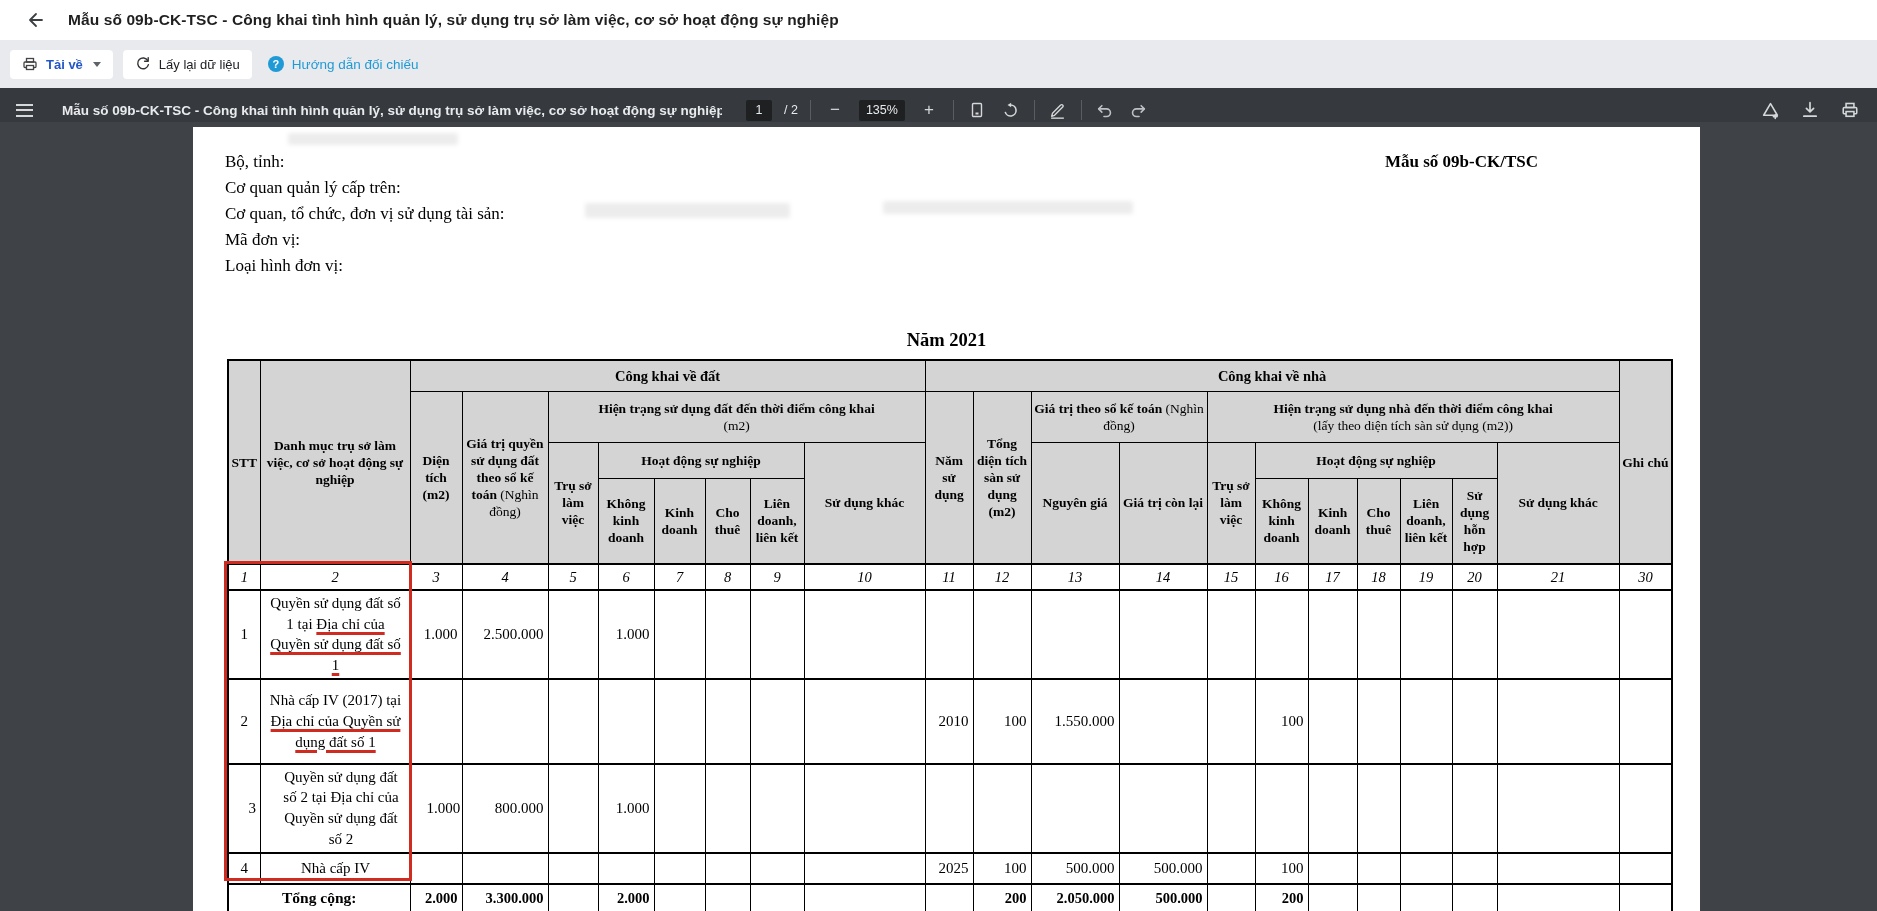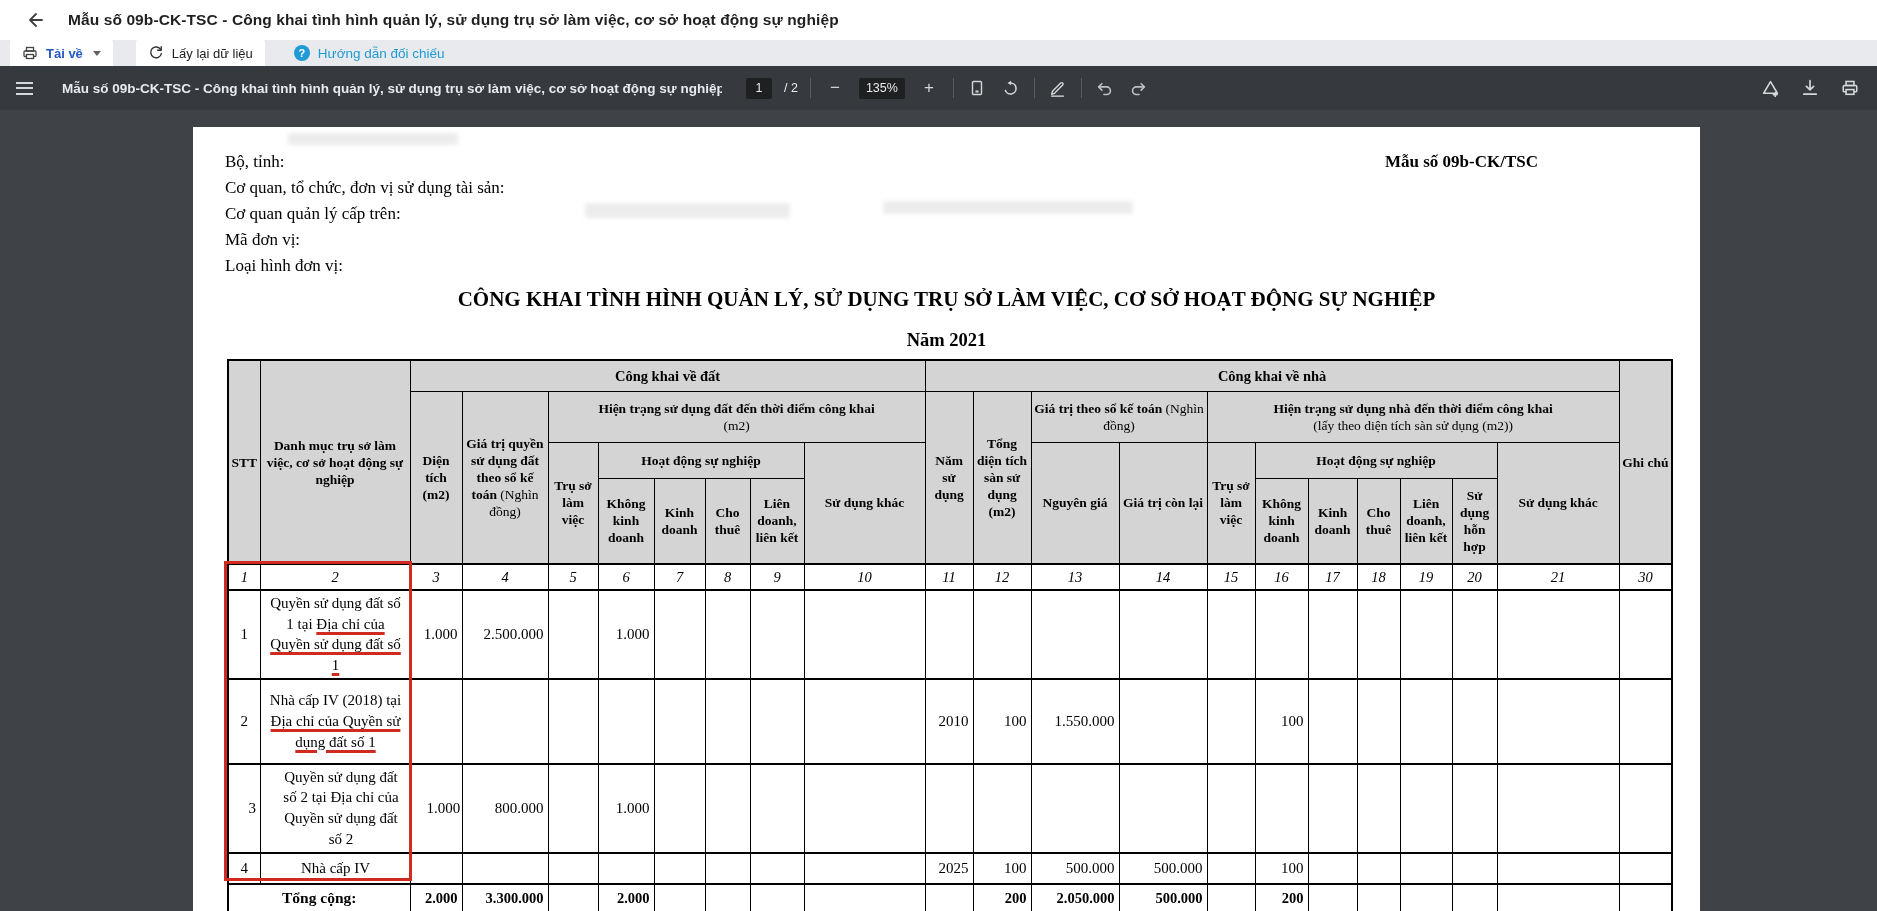--- a/index.html
+++ b/index.html
@@ -5,21 +5,21 @@
   * { margin:0; padding:0; box-sizing:border-box; }
   html,body { width:1877px; height:911px; overflow:hidden; }
   body { font-family:"Liberation Sans","DejaVu Sans",sans-serif; position:relative; background:#3f4246; }
 
   
   .topbar { height:40px; background:#ffffff; display:flex; align-items:center; padding:0 0 0 18px; }
   .back-btn { background:none; border:none; width:34px; height:34px; display:flex; align-items:center; justify-content:center; cursor:pointer; }
   .topbar-title { margin-left:16px; font-size:15.5px; font-weight:600; color:#1f1f1f; letter-spacing:.1px; }
 
   
-  .actionbar { height:26px; background:#e8eaed; display:flex; align-items:center; padding:0 10px; gap:23px; }
+  .actionbar { height:48px; background:#e8eaed; display:flex; align-items:center; padding:0 10px; gap:10px; }
   .chip { background:#ffffff; border-radius:4px; height:29px; display:flex; align-items:center; gap:8px; padding:0 12px; cursor:pointer; }
   .chip-label { font-size:13px; }
   .lbl-blue { color:#2457c5; font-weight:600; }
   .lbl-dark { color:#202124; }
   .caret { width:0; height:0; border-left:4.5px solid transparent; border-right:4.5px solid transparent; border-top:5px solid #5f6368; margin-left:2px; }
   .guide-link { display:flex; align-items:center; gap:8px; cursor:pointer; padding:0 6px; }
   .help-circle { width:16px; height:16px; border-radius:50%; background:#1f9ad6; color:#fff; font-size:11px; font-weight:bold; display:flex; align-items:center; justify-content:center; }
   .guide-label { font-size:13.5px; color:#1f9ad6; }
 
   
@@ -176,27 +176,26 @@
 </div>
 
 <div class="content">
   <div class="page">
     <div class="smudge" style="left:95px; top:6px; width:170px; height:12px;"></div>
     <div class="smudge" style="left:392px; top:76px; width:205px; height:15px;"></div>
     <div class="smudge" style="left:690px; top:74px; width:250px; height:13px;"></div>
 
     <div class="info-block">
       <div class="info-line">Bộ, tỉnh:</div>
+      <div class="info-line">Cơ quan quản lý cấp trên:</div>
       <div class="info-line">Cơ quan, tổ chức, đơn vị sử dụng tài sản:</div>
-      <div class="info-line">Cơ quan quản lý cấp trên:</div>
       <div class="info-line">Mã đơn vị:</div>
       <div class="info-line">Loại hình đơn vị:</div>
     </div>
     <div class="form-code">Mẫu số 09b-CK/TSC</div>
-    <div class="doc-title">CÔNG KHAI TÌNH HÌNH QUẢN LÝ, SỬ DỤNG TRỤ SỞ LÀM VIỆC, CƠ SỞ HOẠT ĐỘNG SỰ NGHIỆP</div>
     <div class="doc-subtitle">Năm 2021</div>
 
     <table class="doc-table">
       <colgroup>
         <col style="width:32px">
           <col style="width:150px">
           <col style="width:52px">
           <col style="width:86px">
         <col style="width:50px">
           <col style="width:56px">
@@ -300,21 +299,21 @@
             <td></td>
           <td></td>
             <td></td>
           <td></td>
             <td></td>
           <td></td>
             <td></td>
         </tr>
         <tr class="data r2">
           <td class="stt">2</td>
-          <td class="name-cell"><span>Nhà cấp IV (2018) tại </span><span class="marked">Địa chỉ của Quyền sử dụng đất số 1</span></td>
+          <td class="name-cell"><span>Nhà cấp IV (2017) tại </span><span class="marked">Địa chỉ của Quyền sử dụng đất số 1</span></td>
           <td></td>
             <td></td>
           <td></td>
             <td></td>
           <td></td>
             <td></td>
           <td></td>
             <td></td>
           <td class="num">2010</td>
           <td class="num">100</td>

